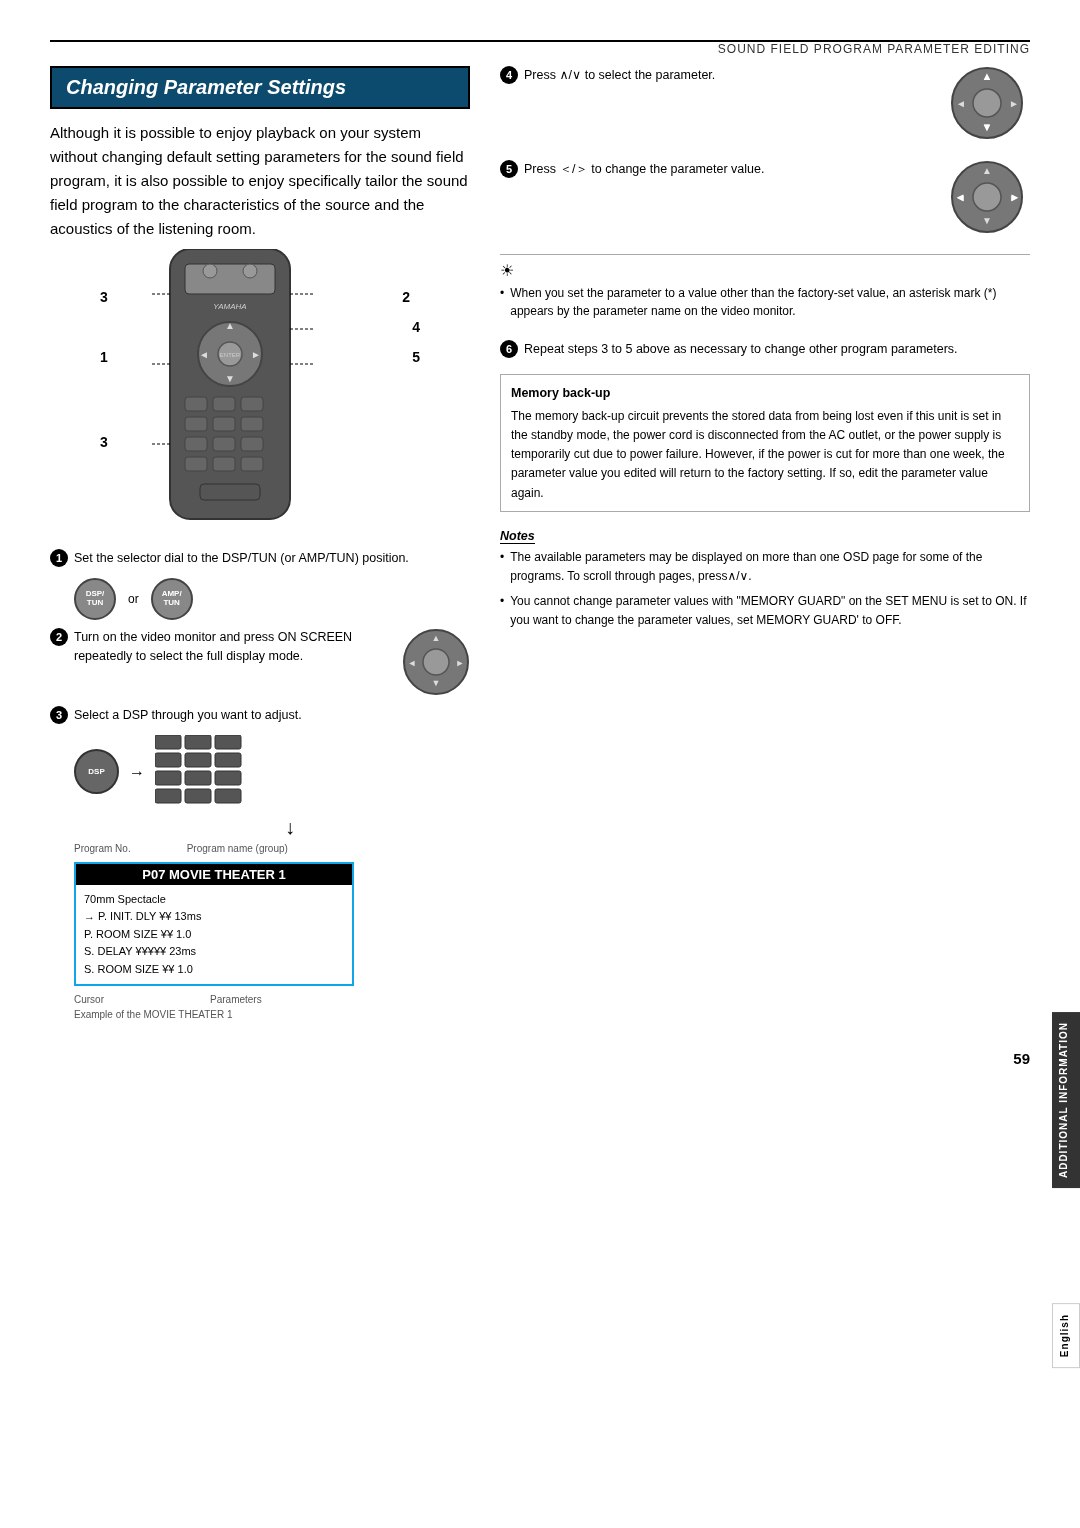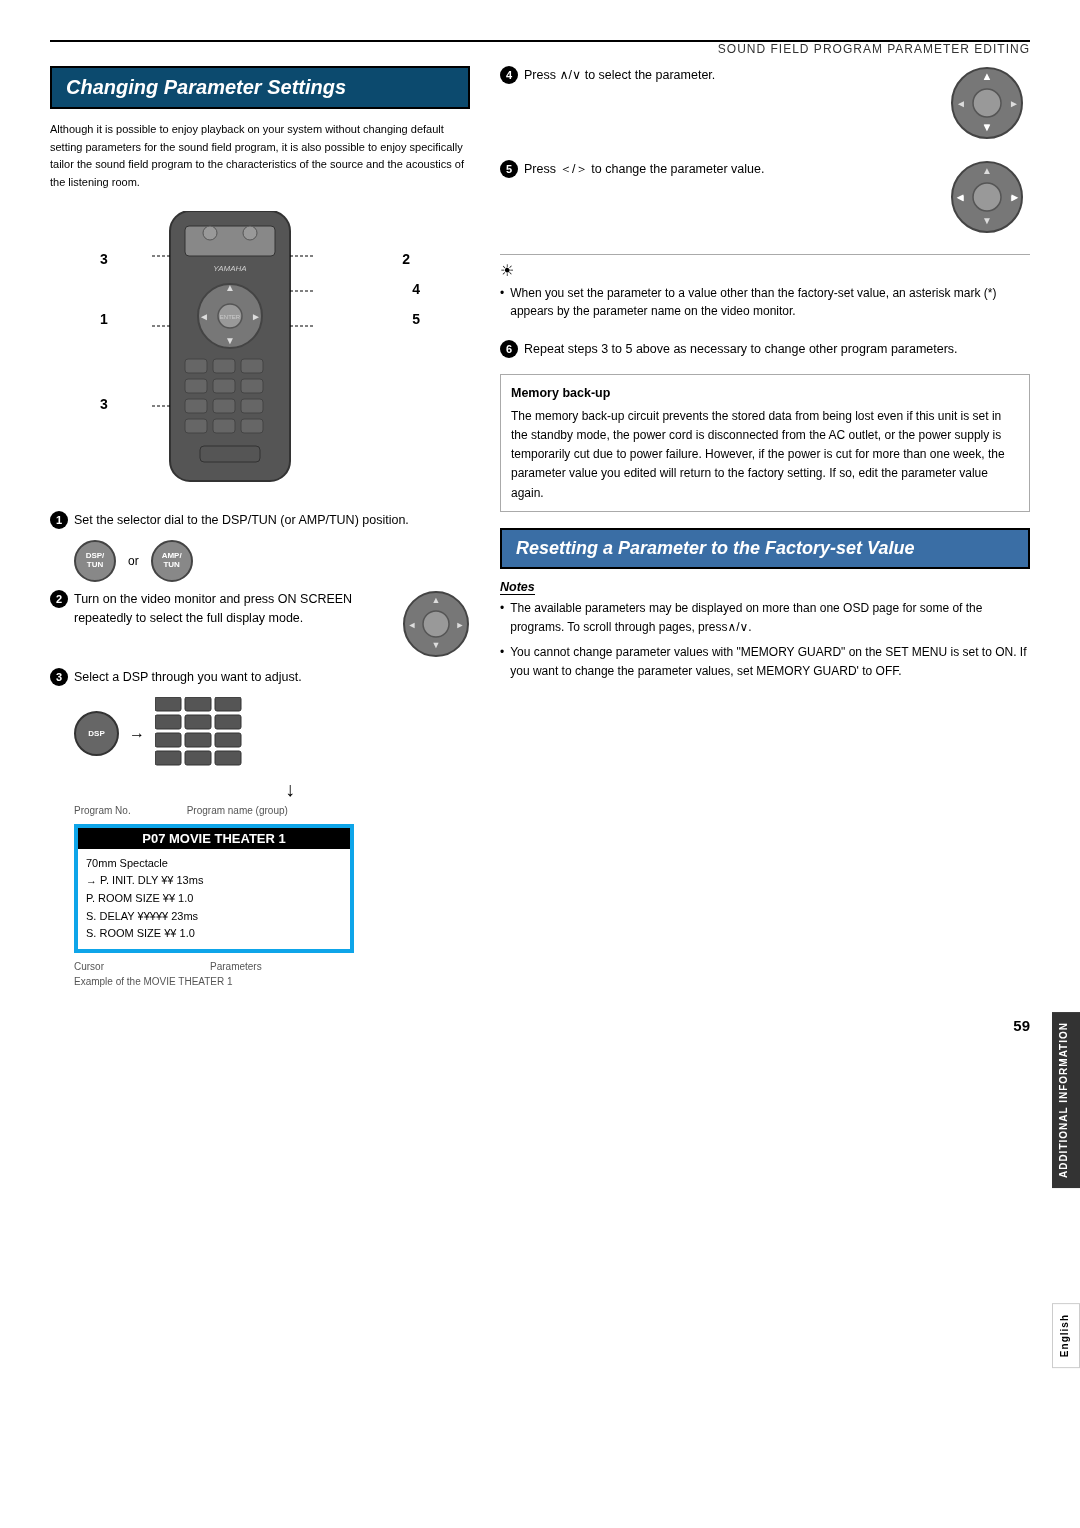--- a/index.html
+++ b/index.html
@@ -62,23 +62,23 @@
       color: #fff;
       font-style: italic;
       font-weight: bold;
       font-size: 18px;
       padding: 8px 14px;
       margin-bottom: 10px;
       border: 2px solid #000;
     }
 
     .intro-text {
-      font-size: 11px;
+      font-size: 15px;
       line-height: 1.6;
-      margin-bottom: 20px;
+      margin-bottom: 8px;
     }
 
     
     .step-circle {
       display: inline-flex;
       align-items: center;
       justify-content: center;
       width: 18px;
       height: 18px;
       background: #000;
@@ -158,21 +158,21 @@
 
     
     .down-arrow {
       font-size: 20px;
       text-align: center;
       margin: 4px 0 4px 60px;
     }
 
     
     .param-display {
-      border: 4px solid #0ea5e9;
+      border: 2px solid #0ea5e9;
       background: #fff;
       margin: 8px 0 8px 24px;
       width: 280px;
     }
 
     .param-header {
       background: #000;
       color: #fff;
       text-align: center;
       font-size: 13px;
@@ -574,21 +574,20 @@
         <div class="step-circle">6</div>
         <div class="step-content">Repeat steps 3 to 5 above as necessary to change other program parameters.</div>
       </div>
 
       <div class="memory-box">
         <div class="memory-title">Memory back-up</div>
         <div class="notes-text">The memory back-up circuit prevents the stored data from being lost even if this unit is set in the standby mode, the power cord is disconnected from the AC outlet, or the power supply is temporarily cut due to power failure. However, if the power is cut for more than one week, the parameter value you edited will return to the factory setting. If so, edit the parameter value again.</div>
       </div>
 
       <div class="reset-section">
-        <div class="section-title-blue">Resetting a Parameter to the Factory-set Value</div>
         <div class="notes-box">
           <div class="notes-title">Notes</div>
           <div class="bullet-item">
             <span class="bullet-dot">•</span>
             <span class="notes-text">The available parameters may be displayed on more than one OSD page for some of the programs. To scroll through pages, press∧/∨.</span>
           </div>
           <div class="bullet-item">
             <span class="bullet-dot">•</span>
             <span class="notes-text">You cannot change parameter values with "MEMORY GUARD" on the SET MENU is set to ON. If you want to change the parameter values, set MEMORY GUARD' to OFF.</span>
           </div>

